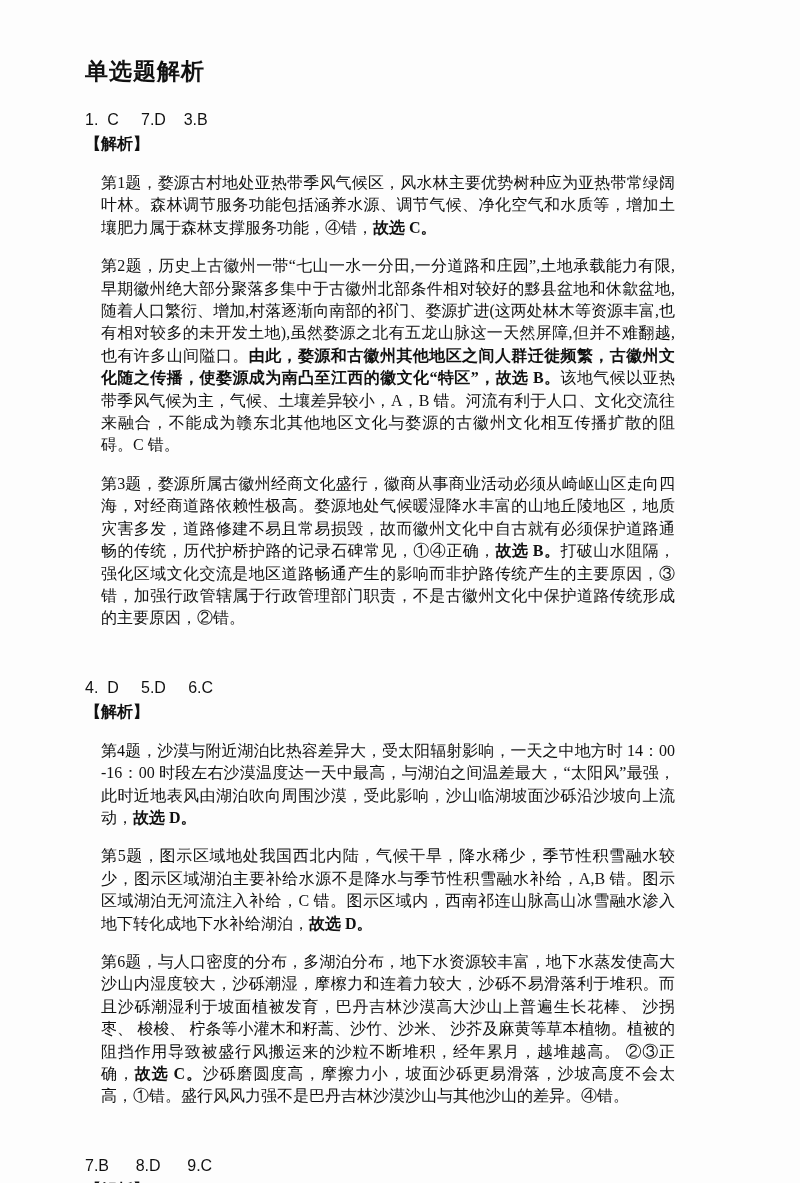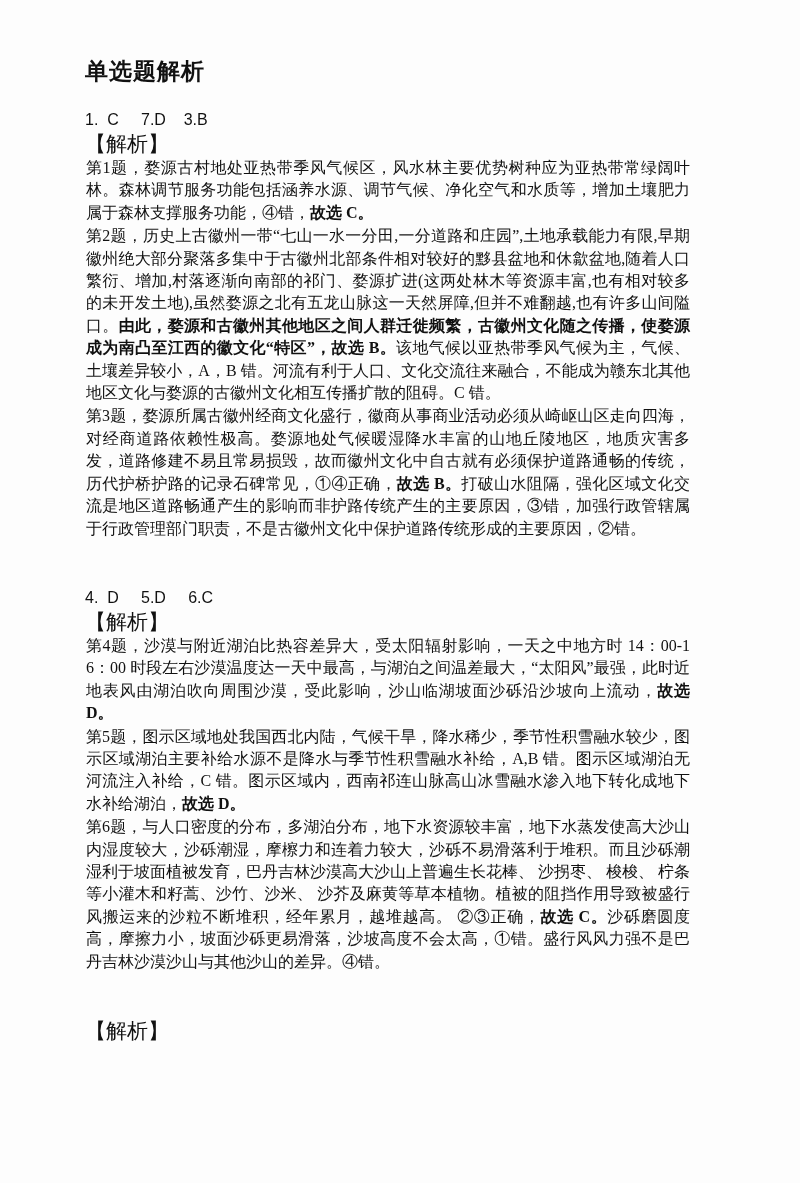--- a/index.html
+++ b/index.html
@@ -29,29 +29,30 @@
   .section + .section { margin-top: 46px; }
   .answers {
     font-family: "Liberation Sans", "DejaVu Sans", sans-serif;
     font-size: 16px;
     line-height: 23px;
     white-space: pre-wrap;
     margin: 0;
   }
   .analysis-label {
     font-family: "Liberation Serif", "DejaVu Serif", serif;
-    font-size: 21px;
+    font-size: 16px;
     line-height: 24px;
     margin: 1px 0 1px 0;
+    font-weight: bold;
   }
   .para {
     font-family: "Liberation Serif", "DejaVu Serif", serif;
     font-size: 16px;
     line-height: 22.4px;
-    margin: 1px;
+    margin: 16px;
     text-align: justify;
     text-justify: inter-ideograph;
     word-break: break-all;
   }
   .para span.b {
     font-weight: 700;
   }
 </style>
 </head>
 <body>
@@ -69,15 +70,16 @@
 
   <div class="section">
     <div class="answers">4.  D     5.D     6.C</div>
     <div class="analysis-label">【解析】</div>
     <p class="para"><span>第4题，沙漠与附近湖泊比热容差异大，受太阳辐射影响，一天之中地方时 14：00-16：00 时段左右沙漠温度达一天中最高，与湖泊之间温差最大，“太阳风”最强，此时近地表风由湖泊吹向周围沙漠，受此影响，沙山临湖坡面沙砾沿沙坡向上流动，</span><span class="b">故选 D。</span></p>
     <p class="para"><span>第5题，图示区域地处我国西北内陆，气候干旱，降水稀少，季节性积雪融水较少，图示区域湖泊主要补给水源不是降水与季节性积雪融水补给，A,B 错。图示区域湖泊无河流注入补给，C 错。图示区域内，西南祁连山脉高山冰雪融水渗入地下转化成地下水补给湖泊，</span><span class="b">故选 D。</span></p>
     <p class="para"><span>第6题，与人口密度的分布，多湖泊分布，地下水资源较丰富，地下水蒸发使高大沙山内湿度较大，沙砾潮湿，摩檫力和连着力较大，沙砾不易滑落利于堆积。而且沙砾潮湿利于坡面植被发育，巴丹吉林沙漠高大沙山上普遍生长花棒、 沙拐枣、 梭梭、 柠条等小灌木和籽蒿、沙竹、沙米、 沙芥及麻黄等草本植物。植被的阻挡作用导致被盛行风搬运来的沙粒不断堆积，经年累月，越堆越高。 ②③正确，</span><span class="b">故选 C。</span><span>沙砾磨圆度高，摩擦力小，坡面沙砾更易滑落，沙坡高度不会太高，①错。盛行风风力强不是巴丹吉林沙漠沙山与其他沙山的差异。④错。</span></p>
   </div>
 
   <div class="section">
+    <div class="answers">7.B      8.D      9.C</div>
     <div class="analysis-label">【解析】</div>
   </div>
 </div>
 
 </body></html>

